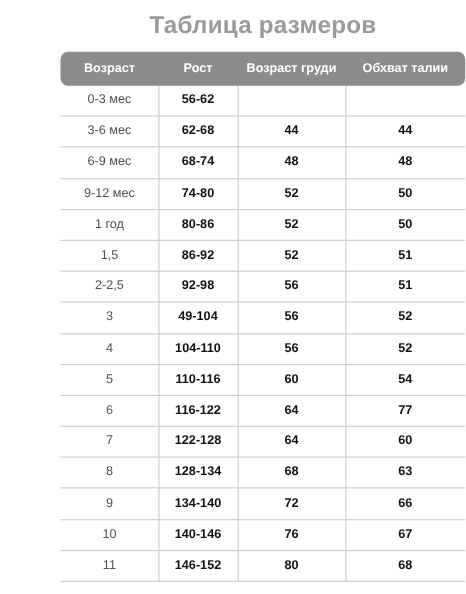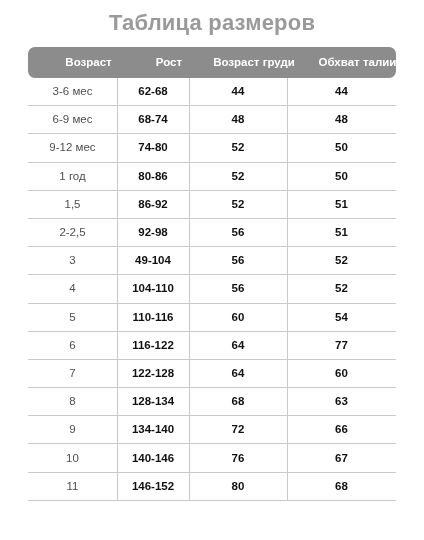--- a/index.html
+++ b/index.html
@@ -12,20 +12,21 @@
     background: #ffffff;
     font-family: "Liberation Sans", sans-serif;
     overflow: hidden;
     position: relative;
   }
   #page {
     position: relative;
     width: 347px;
     height: 540px;
     box-sizing: border-box;
+    margin-left: 27px;
   }
   .title {
     position: absolute;
     left: 0;
     top: 9px;
     width: 424px;
     text-align: center;
     font-size: 22px;
     font-weight: bold;
     color: #9a9a9a;
@@ -39,21 +40,20 @@
     top: 47px;
     width: 368px;
   }
   .thead {
     background: #8c8c8c;
     border-radius: 7px;
     height: 31px;
     display: flex;
     align-items: flex-start;
     overflow: hidden;
-    padding-left: 16px;
   }
   .th {
     color: #ffffff;
     font-size: 11.5px;
     font-weight: bold;
     text-align: center;
     line-height: 31px;
     white-space: nowrap;
     overflow: hidden;
   }
@@ -126,20 +126,26 @@
       <div class="th c-age">Возраст</div>
       <div class="th c-h">Рост</div>
       <div class="th c-chest">Возраст груди</div>
       <div class="th c-waist">Обхват талии</div>
     </div>
 
     <div class="tbody" id="tbody">
       <div class="vline v1"></div>
       <div class="vline v2"></div>
       <div class="vline v3"></div>
+    <div class="row first">
+          <div class="cell c-age age">0-3 мес</div>
+          <div class="cell c-h val">56-62</div>
+          <div class="cell c-chest val"></div>
+          <div class="cell c-waist val"></div>
+        </div>
         <div class="row">
           <div class="cell c-age age">3-6 мес</div>
           <div class="cell c-h val">62-68</div>
           <div class="cell c-chest val">44</div>
           <div class="cell c-waist val">44</div>
         </div>
         <div class="row">
           <div class="cell c-age age">6-9 мес</div>
           <div class="cell c-h val">68-74</div>
           <div class="cell c-chest val">48</div>

